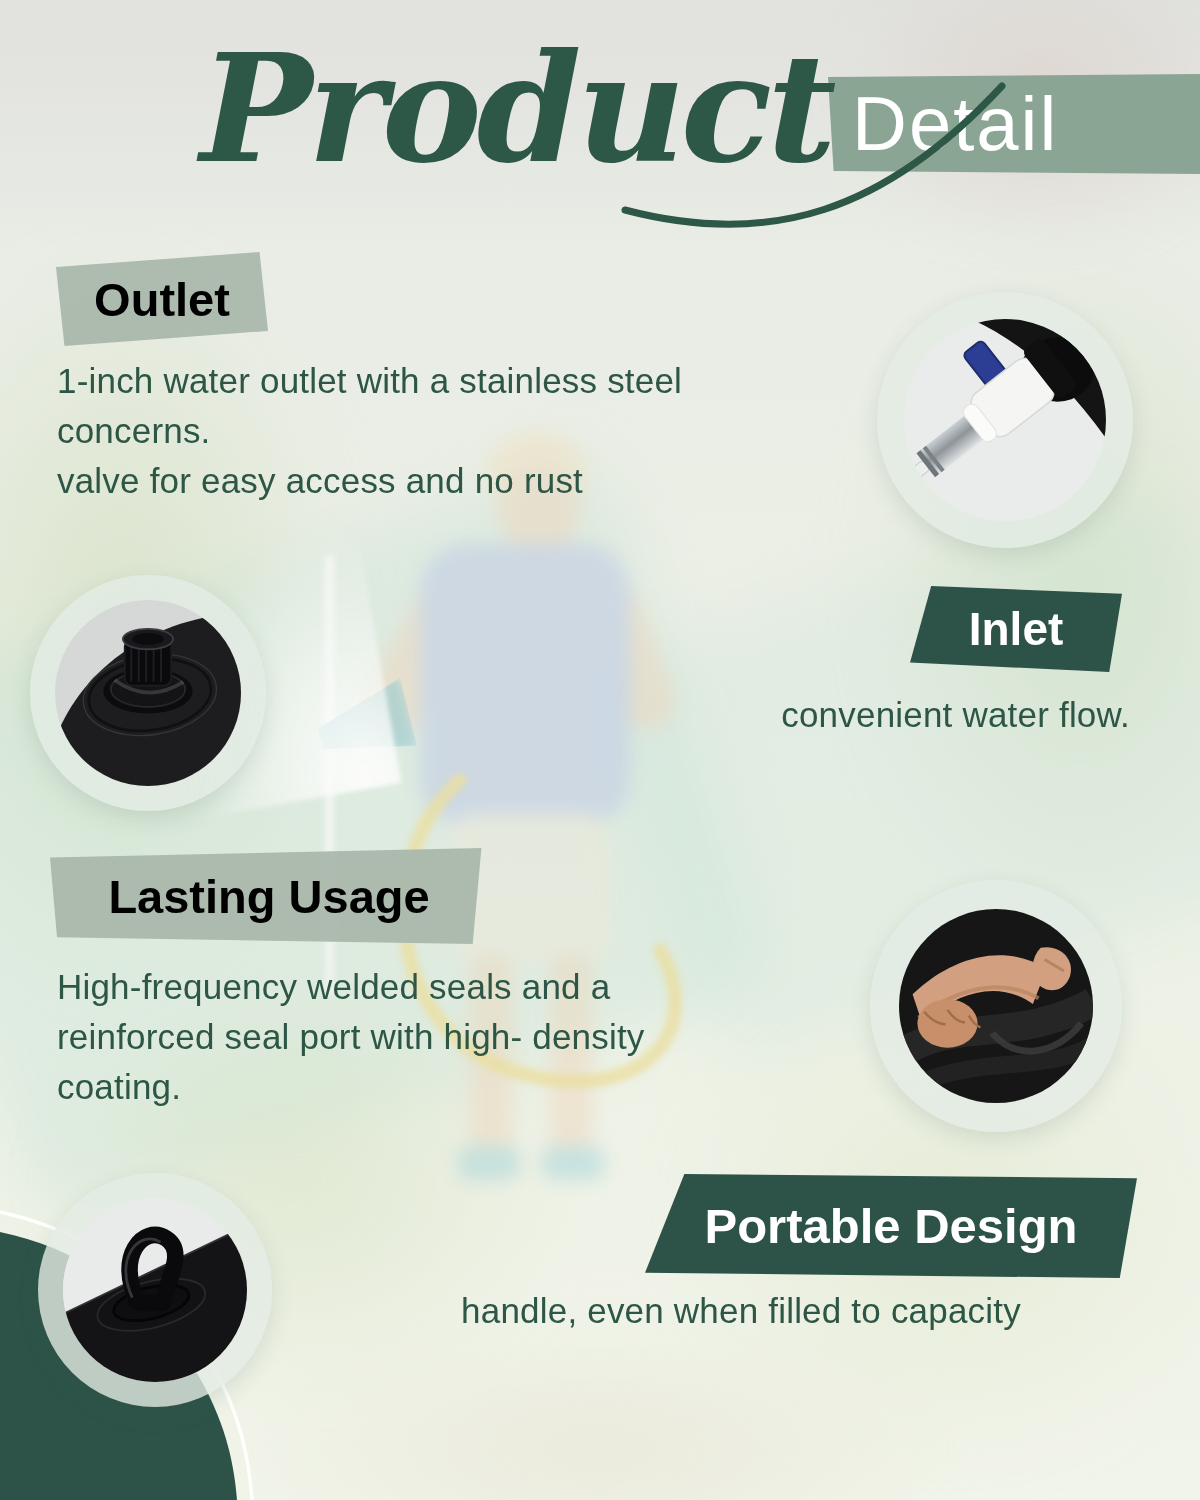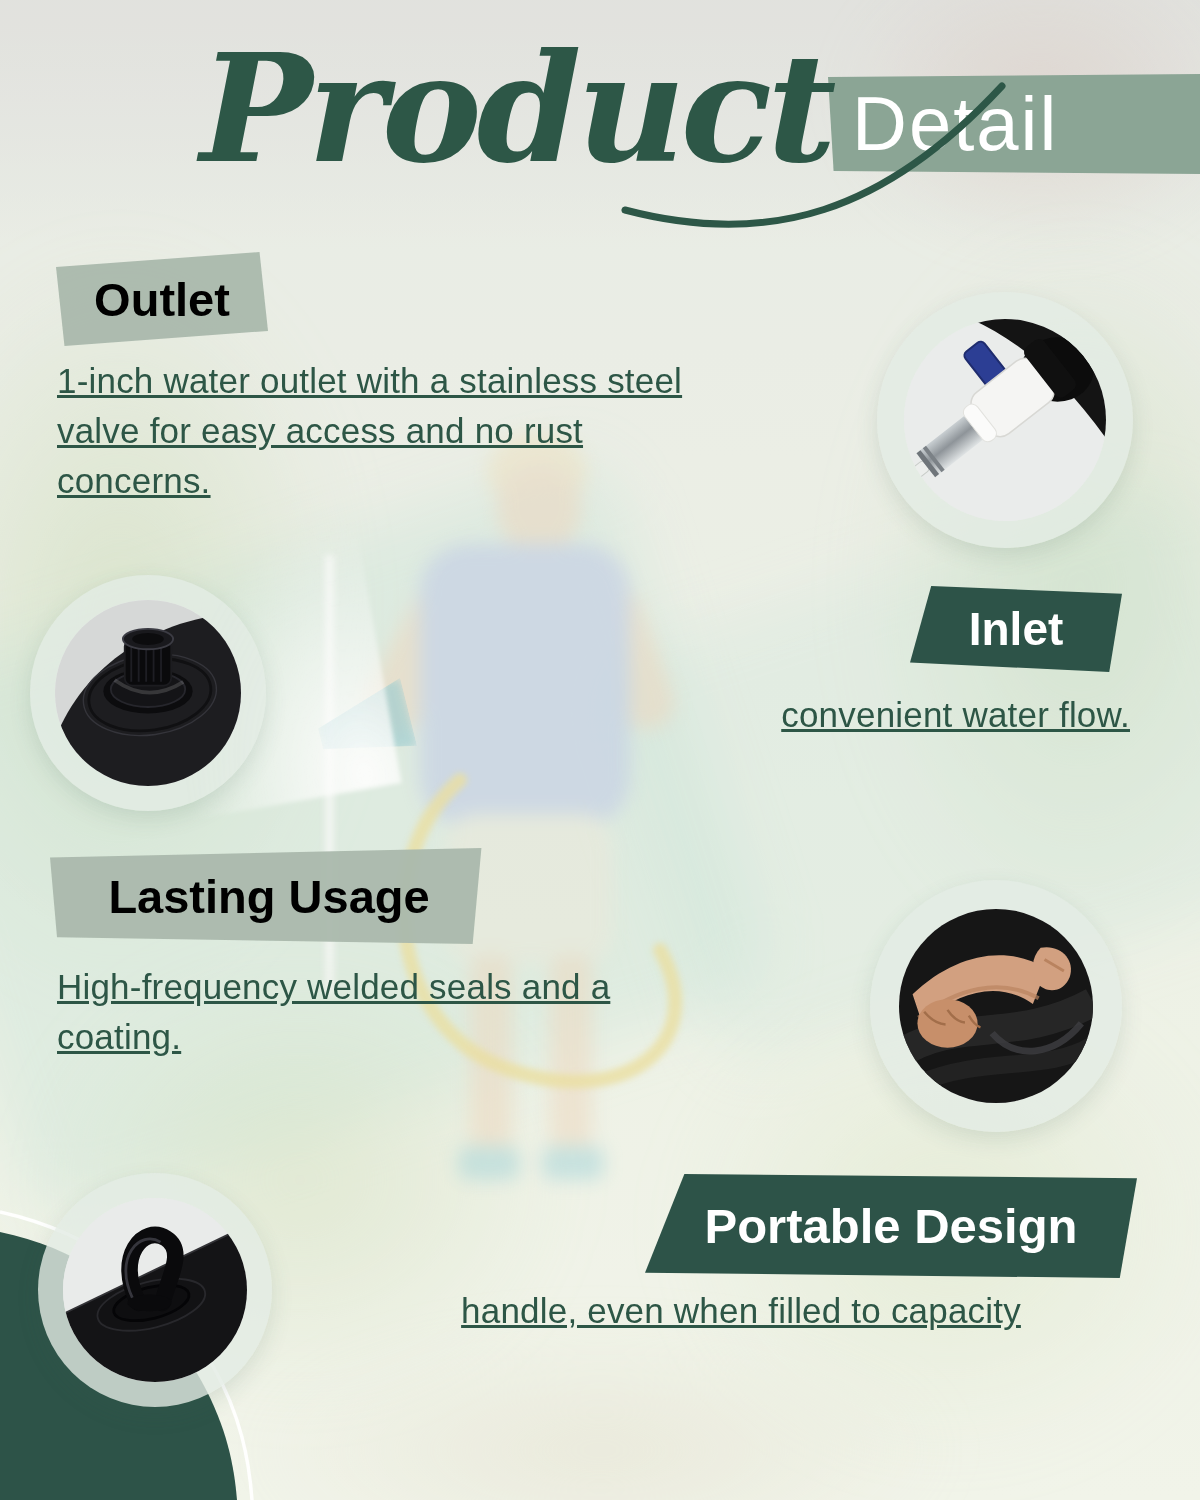--- a/index.html
+++ b/index.html
@@ -72,21 +72,21 @@
   #outlet-badge{left:56px;top:252px;width:212px;height:94px;font-size:47px;
     clip-path:polygon(0 16%,96% 0,100% 84%,4% 100%);}
   #inlet-badge{left:910px;top:586px;width:212px;height:86px;font-size:46px;
     clip-path:polygon(10% 0,100% 9%,94% 100%,0 89%);}
   #lasting-badge{left:50px;top:848px;width:438px;height:96px;font-size:47px;
     clip-path:polygon(0 10%,98.5% 0,96.5% 100%,1.6% 93%);}
   #portable-badge{left:645px;top:1174px;width:492px;height:104px;font-size:49px;
     clip-path:polygon(8% 0,100% 4%,96.5% 100%,0 95%);}
 
   
-  .para{position:absolute;z-index:3;color:#2d5646;font-size:35px;line-height:50px;letter-spacing:.2px;text-decoration:underline;}
+  .para{position:absolute;z-index:3;color:#2d5646;font-size:35px;line-height:50px;letter-spacing:.2px;}
   #outlet-para{left:57px;top:356px;width:810px;text-align:left;}
   #inlet-para{left:330px;top:690px;width:800px;text-align:right;}
   #lasting-para{left:57px;top:962px;width:760px;text-align:left;}
   #portable-para{left:333px;top:1286px;width:816px;text-align:center;}
 
   
   .photo-circle{position:absolute;border-radius:50%;z-index:2;
     background:rgba(226,235,227,.8);box-shadow:0 8px 22px rgba(60,90,75,.14);}
   .photo-inner{position:absolute;border-radius:50%;overflow:hidden;background:#e9ebea;}
   .photo-inner svg{display:block;width:100%;height:100%;}
@@ -146,22 +146,22 @@
   <div id="title-script">Product</div>
   <svg id="title-swash" width="1200" height="260">
     <path d="M625,210 C770,248 885,212 1002,86" stroke="#2d5747" stroke-width="7" fill="none" stroke-linecap="round"></path>
   </svg>
 
   <div id="outlet-badge" class="badge badge-sage">
     <span>Outlet</span>
   </div>
   <div id="outlet-para" class="para">
     <div>1-inch water outlet with a stainless steel</div>
+    <div>concerns.</div>
     <div>valve for easy access and no rust</div>
-    <div>concerns.</div>
   </div>
   <div id="valve-circle" class="photo-circle">
     <div class="photo-inner">
       <svg viewBox="0 0 200 200">
         <defs>
           <linearGradient id="steelGrad" x1="0" y1="0" x2="0" y2="1">
             <stop offset="0" stop-color="#c9cfd2"></stop>
             <stop offset="0.45" stop-color="#8e9499"></stop>
             <stop offset="1" stop-color="#dfe3e4"></stop>
           </linearGradient>
@@ -209,20 +209,21 @@
         <path d="M64,86 q36,26 74,2" stroke="rgba(255,255,255,0.15)" stroke-width="4" fill="none"></path>
       </svg>
     </div>
   </div>
 
   <div id="lasting-badge" class="badge badge-sage">
     <span>Lasting Usage</span>
   </div>
   <div id="lasting-para" class="para">
     <div>High-frequency welded seals and a</div>
+    <div>reinforced seal port with high- density</div>
     <div>coating.</div>
   </div>
   <div id="seal-circle" class="photo-circle">
     <div class="photo-inner">
       <svg viewBox="0 0 200 200">
         <rect width="200" height="200" fill="#161616"></rect>
         <path d="M0,150 C60,110 120,140 200,96" stroke="#2b2b2b" stroke-width="30" fill="none" opacity="0.8"></path>
         <path d="M20,180 C90,150 150,170 200,140" stroke="#222222" stroke-width="18" fill="none"></path>
         <path d="M96,128 C120,156 160,152 188,118" stroke="#3f3f42" stroke-width="7" fill="none" opacity="0.8"></path>
         <path d="M14,88 C58,46 112,36 152,62 L138,98 C102,72 58,86 24,118 Z" fill="#d2a080"></path>

